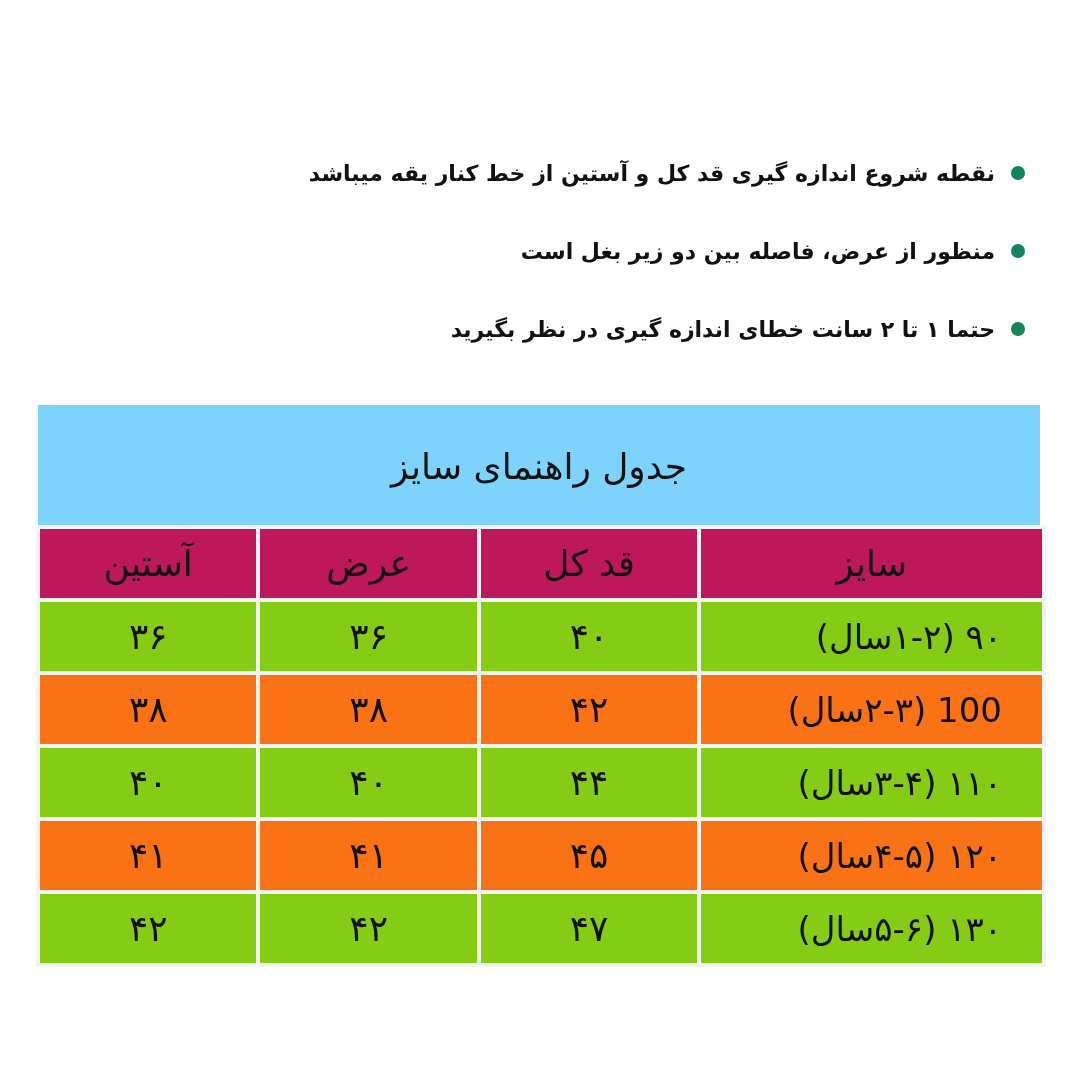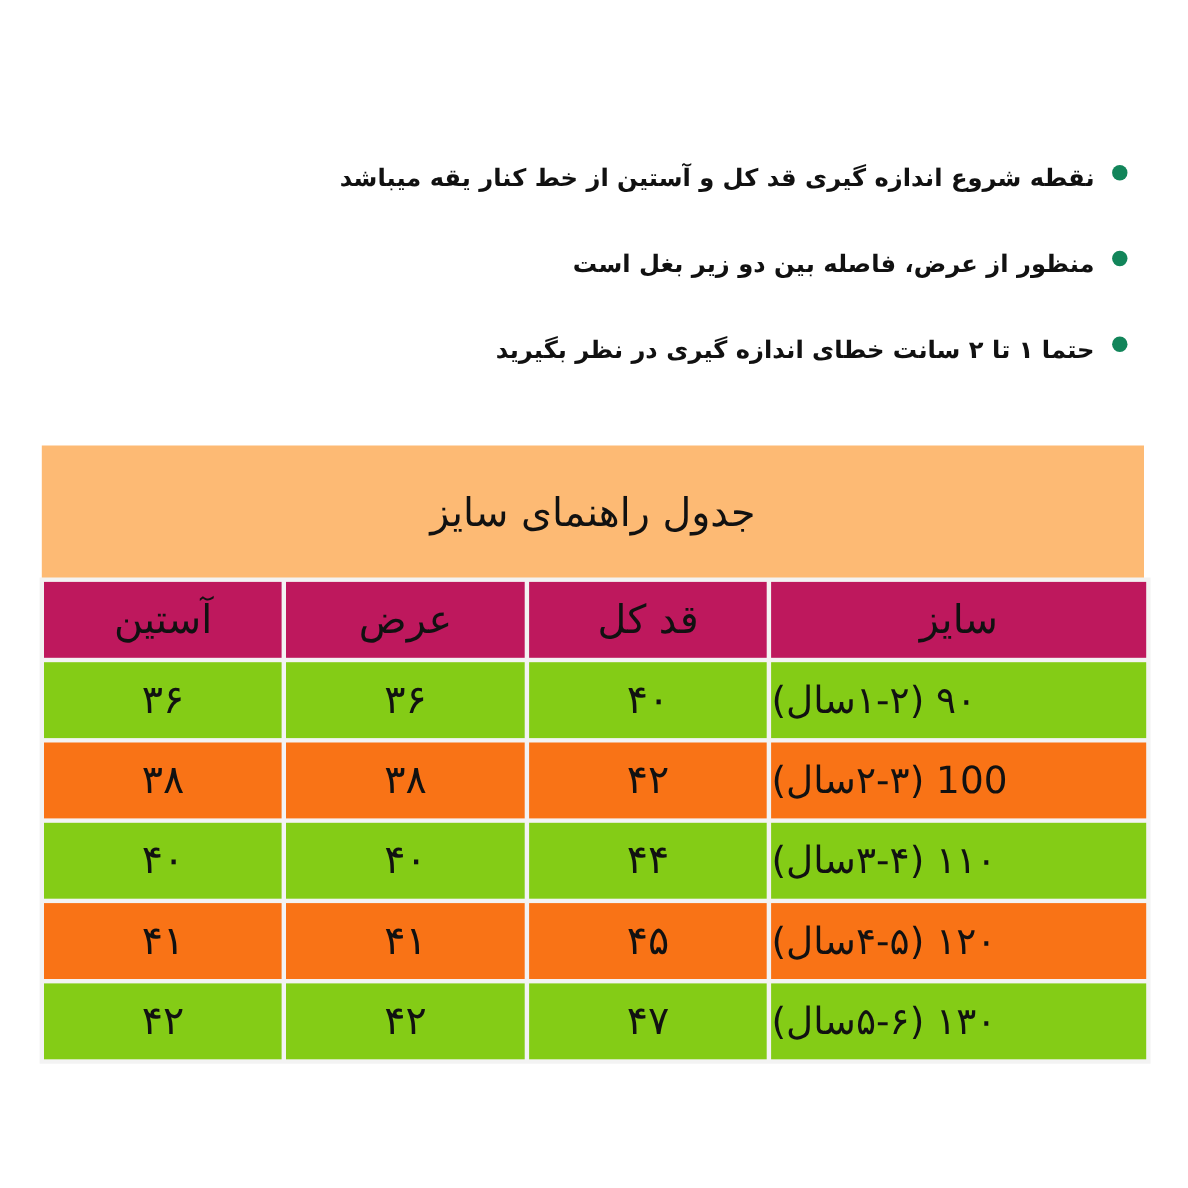--- a/index.html
+++ b/index.html
@@ -2,48 +2,48 @@
 <html><head>
 <meta charset="utf-8">
 <style>
   html, body { margin:0; padding:0; }
   body {
     width:1080px; height:1080px; background:#ffffff; position:relative; overflow:hidden;
     font-family: "DejaVu Sans", sans-serif; color:#111;
   }
   .notes { position:absolute; top:150px; right:55px; direction:rtl; }
   .note {
-    display:flex; align-items:flex-start; height:46px; margin-bottom:32px;
+    display:flex; align-items:center; height:46px; margin-bottom:32px;
     font-weight:bold; font-size:22px; letter-spacing:-0.5px; white-space:nowrap;
   }
   .note .bullet {
     width:14px; height:14px; border-radius:50%; background:#12855a;
     margin-left:16px; flex:0 0 auto;
   }
   .table-wrap {
     position:absolute; left:38px; top:405px; width:1010px;
   }
   .title-bar {
-    width:1002px; height:122px; background:#fdba74;
+    width:1002px; height:122px; background:#7dd3fc;
     display:flex; align-items:center; justify-content:center;
     font-size:36px; direction:rtl;
   }
   table {
     border-collapse:separate; border-spacing:4px 4px; direction:rtl;
     width:1010px; margin-top:-2px; margin-left:-2px; background:#f3f3f3;
     table-layout:fixed;
   }
   td, th {
     height:69px; text-align:center; font-weight:normal; font-size:36px;
     padding:0;
   }
   th { background:#be185d; }
   tr.shade td { background:#84cc16; }
   tr.plain td { background:#f97316; }
-  td.size { text-align:left; padding-right:40px; font-size:34px; }
+  td.size { text-align:right; padding-right:40px; font-size:34px; }
   col.c1 { width:216px; } col.c2 { width:216px; } col.c3 { width:216px; } col.c4 { width:340px; }
 </style>
 </head>
 <body>
 
 <div class="notes">
   <div class="note">
     <span class="bullet"></span>
     <span>نقطه شروع اندازه گیری قد کل و آستین از خط کنار یقه میباشد</span>
   </div>

